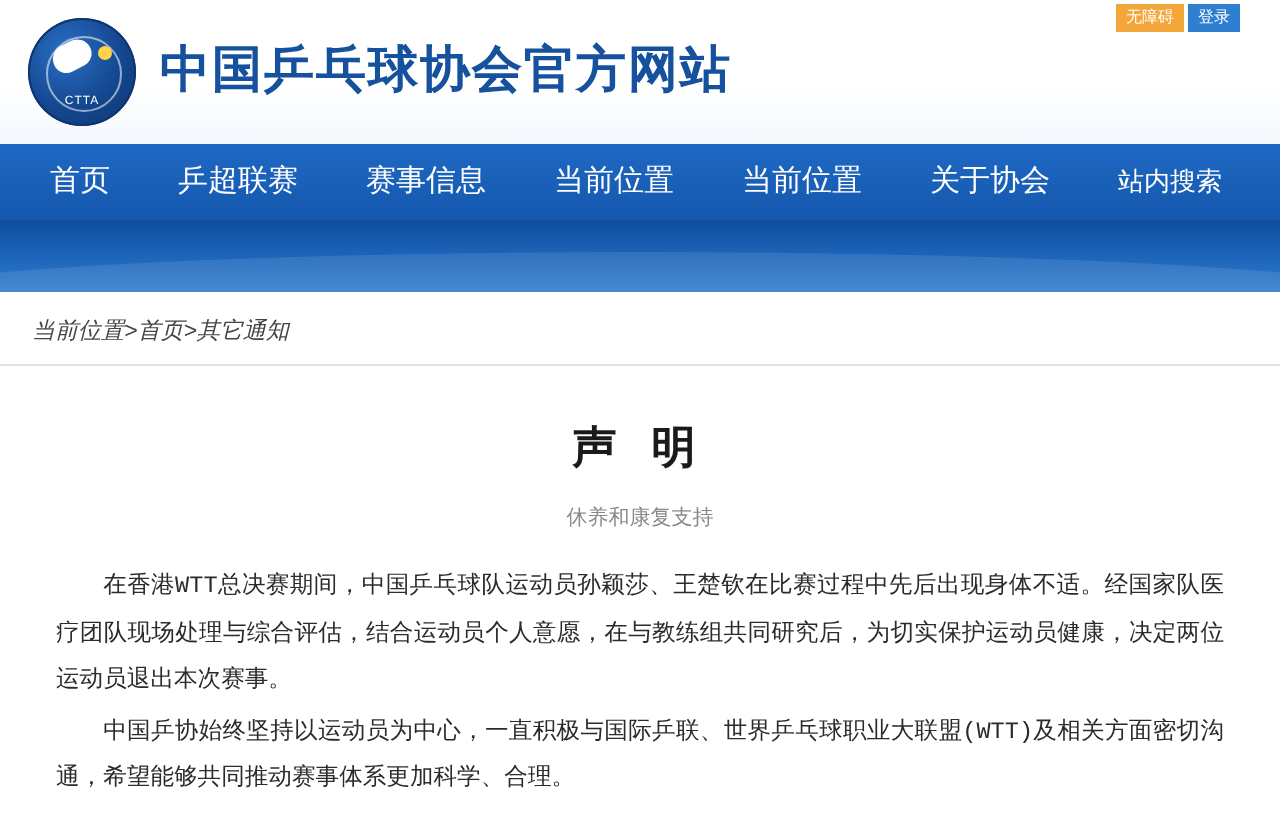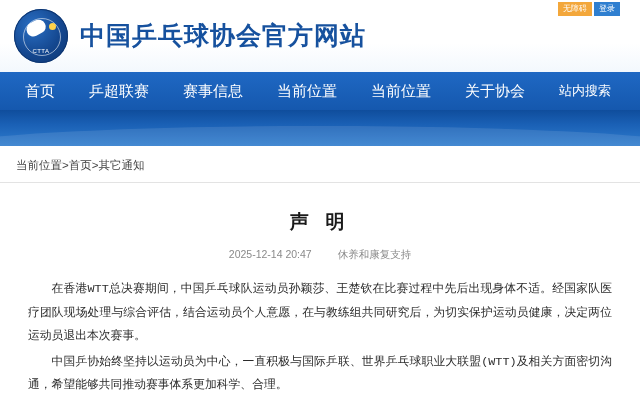--- a/index.html
+++ b/index.html
@@ -151,27 +151,28 @@
   
   .content {
     background: #ffffff;
     padding: 0 0 0 0;
   }
   .breadcrumb {
     font-size: 11.5px;
     color: #444444;
     padding: 12px 0 9px 16px;
     border-bottom: 1px solid #e3e3e3;
+    font-style: italic;
   }
   .article {
     padding: 16px 28px 0 28px;
   }
   .doc-title {
     text-align: center;
-    font-size: 19px;
+    font-size: 22px;
     font-weight: bold;
     color: #1a1a1a;
     letter-spacing: 6px;
     margin: 10px 0 0 0;
     font-family: "Liberation Serif", serif;
   }
   .doc-meta {
     text-align: center;
     font-size: 10.5px;
     color: #8a8a8a;
@@ -229,21 +230,20 @@
   </div>
 
   <div class="band"></div>
 
   <div class="content">
     <div class="breadcrumb">当前位置&gt;首页&gt;其它通知</div>
 
     <div class="article">
       <div class="doc-title">声 明</div>
       <div class="doc-meta">
-        <span>2025-12-14 20:47</span>
         <span>休养和康复支持</span>
       </div>
 
       <div class="body-text">
         <p>在香港WTT总决赛期间，中国乒乓球队运动员孙颖莎、王楚钦在比赛过程中先后出现身体不适。经国家队医疗团队现场处理与综合评估，结合运动员个人意愿，在与教练组共同研究后，为切实保护运动员健康，决定两位运动员退出本次赛事。</p>
         <p>中国乒协始终坚持以运动员为中心，一直积极与国际乒联、世界乒乓球职业大联盟(WTT)及相关方面密切沟通，希望能够共同推动赛事体系更加科学、合理。</p>
 
       </div>
 
     </div>

